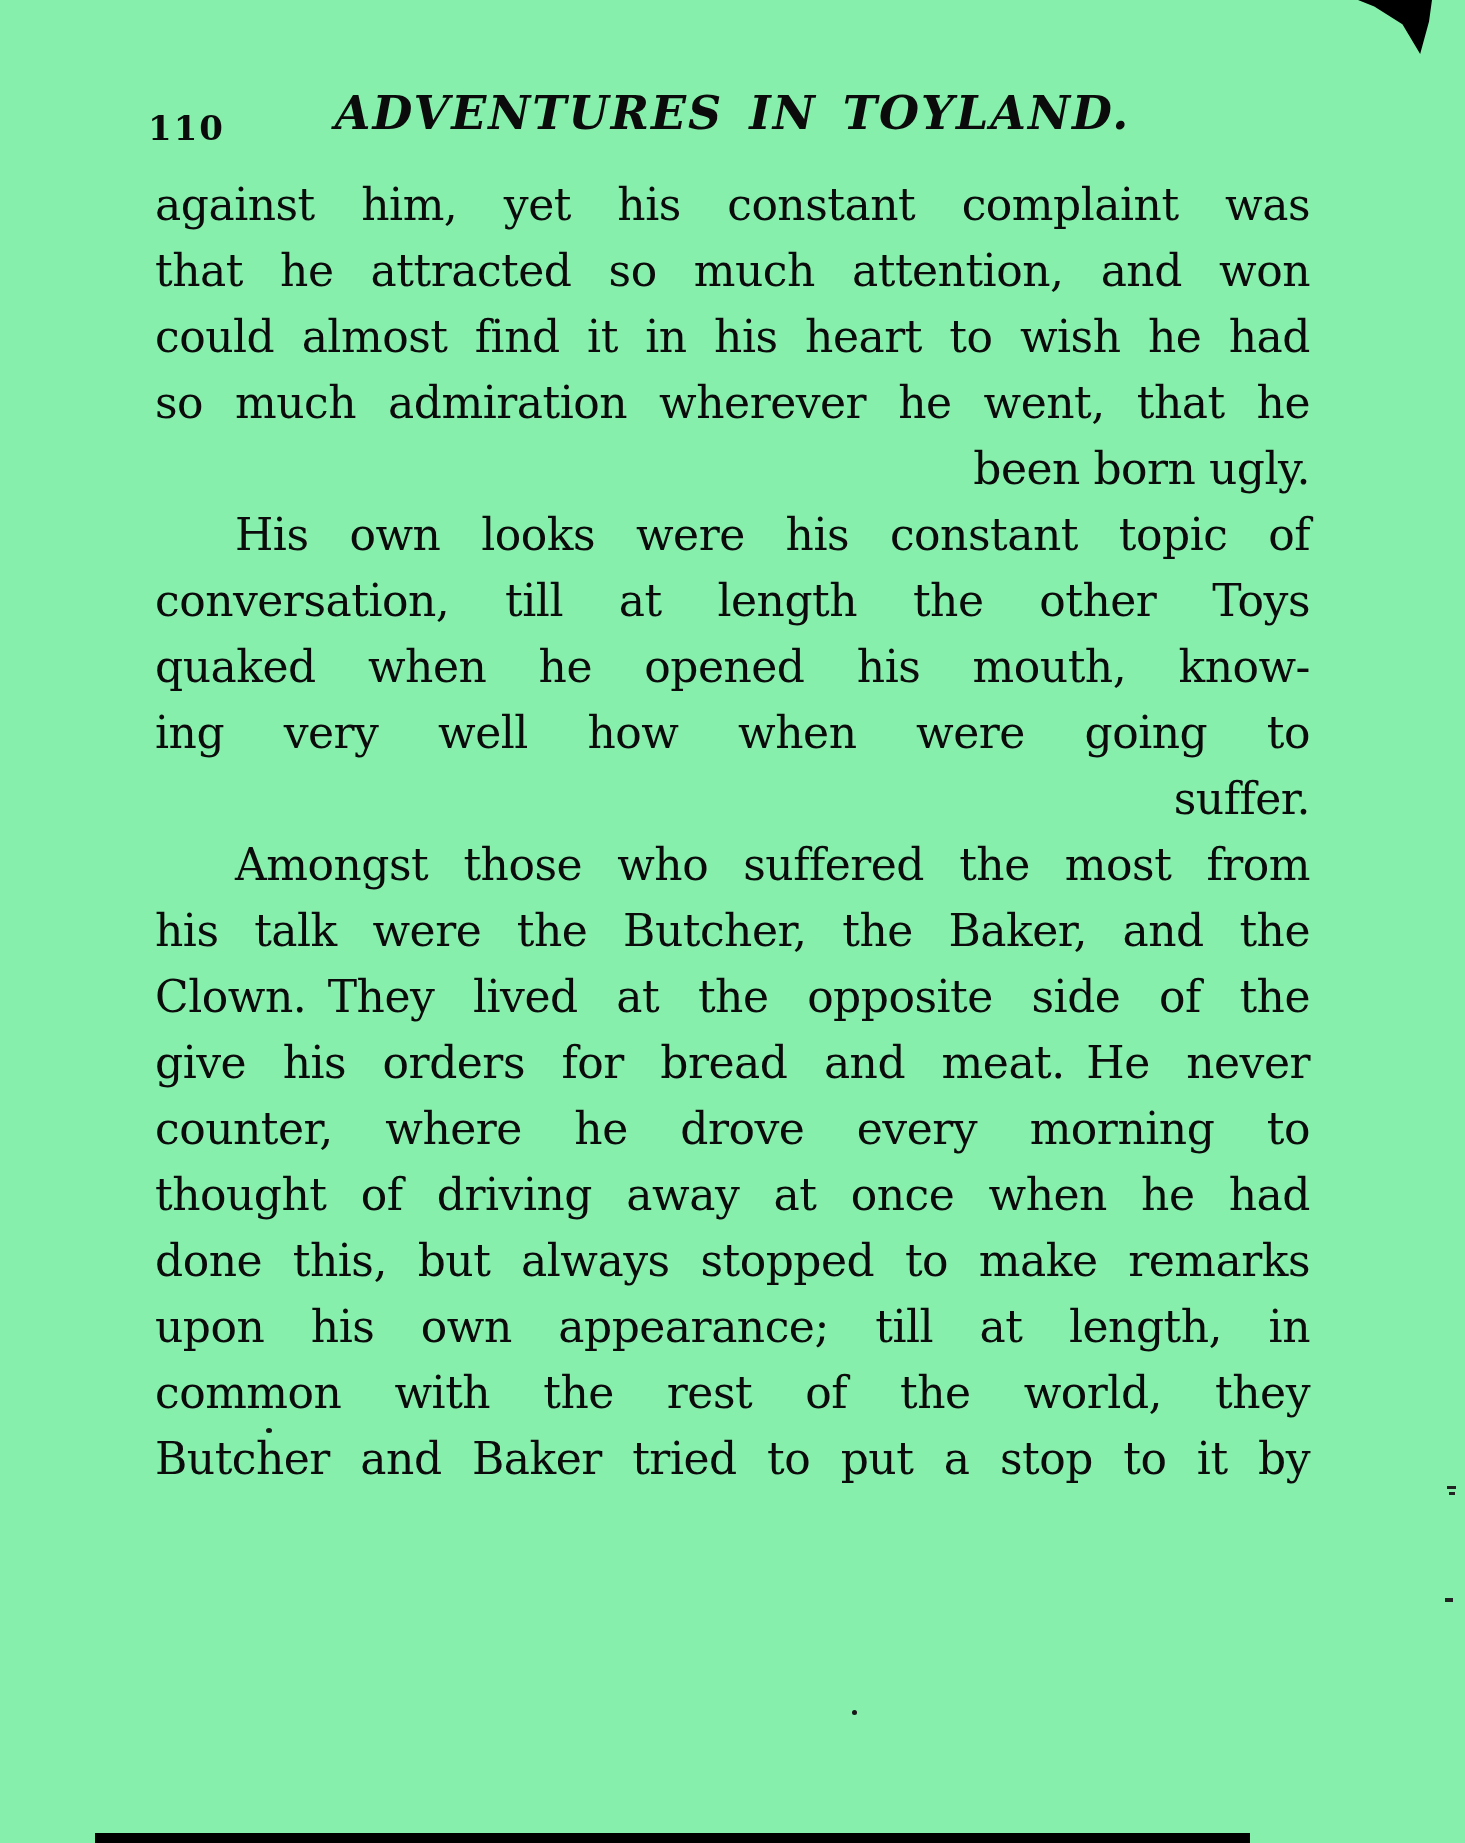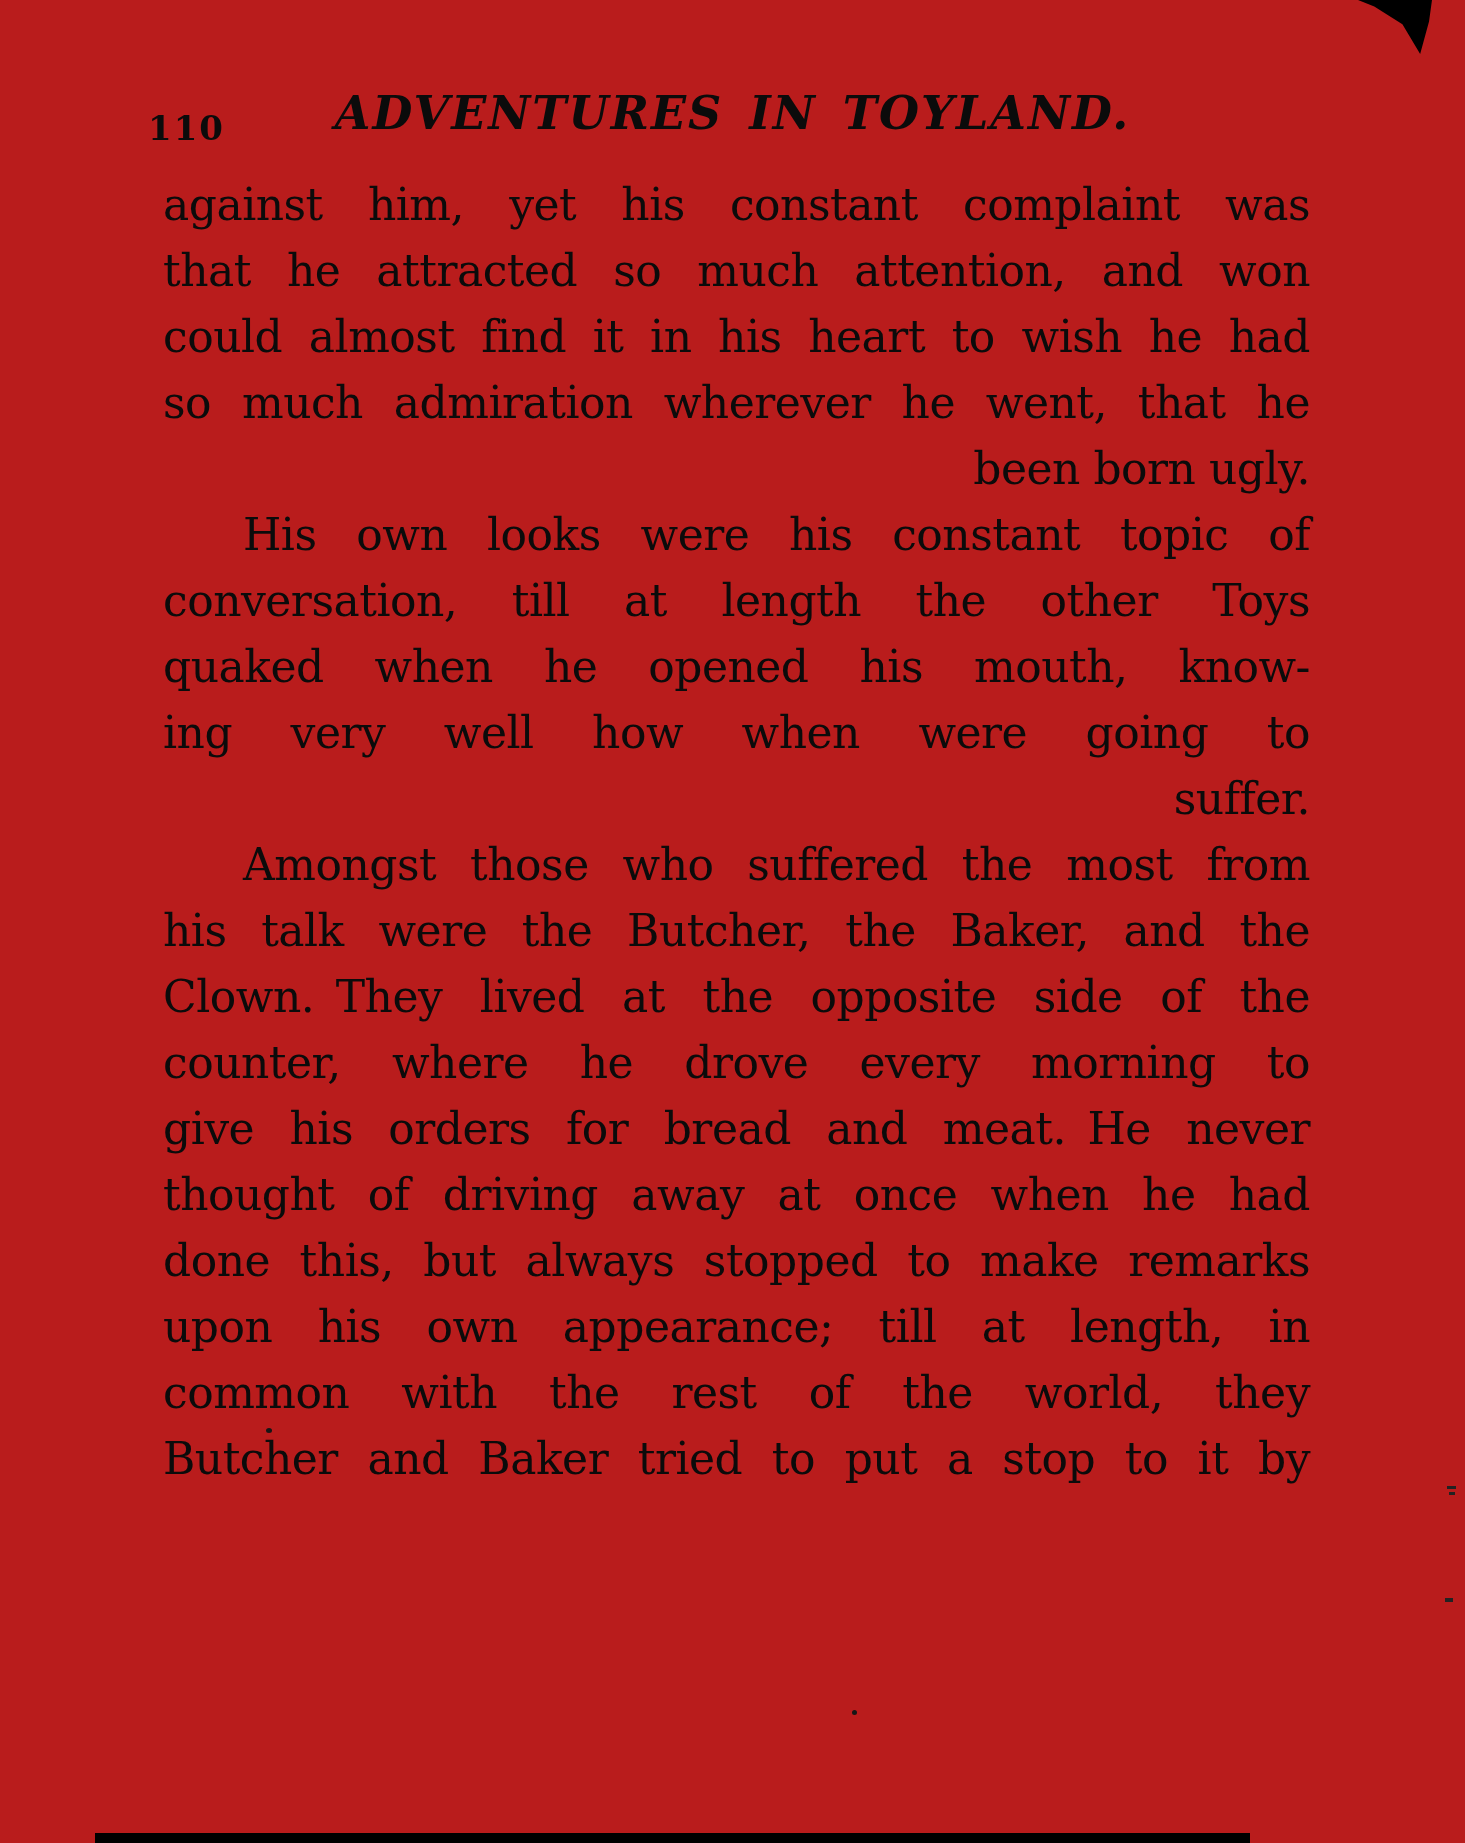--- a/index.html
+++ b/index.html
@@ -2,21 +2,21 @@
 <html><head>
 <meta charset="utf-8">
 <style>
   html,body{margin:0;padding:0;}
   body{
     width:1465px;height:1843px;position:relative;
     background:#ffffff;overflow:hidden;
     font-family:"DejaVu Serif","Liberation Serif",serif;
     color:#0b0b0b;
   }
-  .page{position:absolute;inset:0;background:#b91c1c;}
+  .page{position:absolute;inset:0;background:#86efac;}
   
   .folio{
     position:absolute;left:148px;top:108px;
     font-size:34px;font-weight:bold;letter-spacing:2px;
     color:#0b0b0b;
   }
   .running-title{
     position:absolute;left:155px;top:86px;width:1155px;
     text-align:center;
     font-size:46px;font-weight:bold;font-style:italic;
@@ -24,21 +24,20 @@
     color:#0b0b0b;
   }
   
   .body-block{
     position:absolute;left:155px;top:172px;width:1155px;
   }
   .line{
     display:block;height:66px;line-height:66px;
     font-size:44px;letter-spacing:-0.5px;
     white-space:normal;
-    margin-left:8px;
   }
   .line.just{text-align:justify;text-align-last:justify;}
   .line.last{text-align:right;}
   .line.ind{text-indent:80px;}
   
   .corner-wedge{
     position:absolute;left:1358px;top:0;width:74px;height:54px;
     background:#000;
     clip-path:polygon(0% 0%,100% 0%,96% 40%,84% 100%,60% 45%,22% 12%);
   }
@@ -70,22 +69,22 @@
       <div class="line just">so much admiration wherever he went, that he</div>
       <div class="line last">been born ugly.</div>
       <div class="line just ind">His own looks were his constant topic of</div>
       <div class="line just">conversation, till at length the other Toys</div>
       <div class="line just">quaked when he opened his mouth, know-</div>
       <div class="line just">ing very well how when were going to</div>
       <div class="line last">suffer.</div>
       <div class="line just ind">Amongst those who suffered the most from</div>
       <div class="line just">his talk were the Butcher, the Baker, and the</div>
       <div class="line just">Clown. They lived at the opposite side of the</div>
+      <div class="line just">give his orders for bread and meat. He never</div>
       <div class="line just">counter, where he drove every morning to</div>
-      <div class="line just">give his orders for bread and meat. He never</div>
       <div class="line just">thought of driving away at once when he had</div>
       <div class="line just">done this, but always stopped to make remarks</div>
       <div class="line just">upon his own appearance; till at length, in</div>
       <div class="line just">common with the rest of the world, they</div>
       <div class="line just">Butcher and Baker tried to put a stop to it by</div>
     </div>
 
   <div class="corner-wedge"></div>
   <div class="bottom-bar"></div>
 

